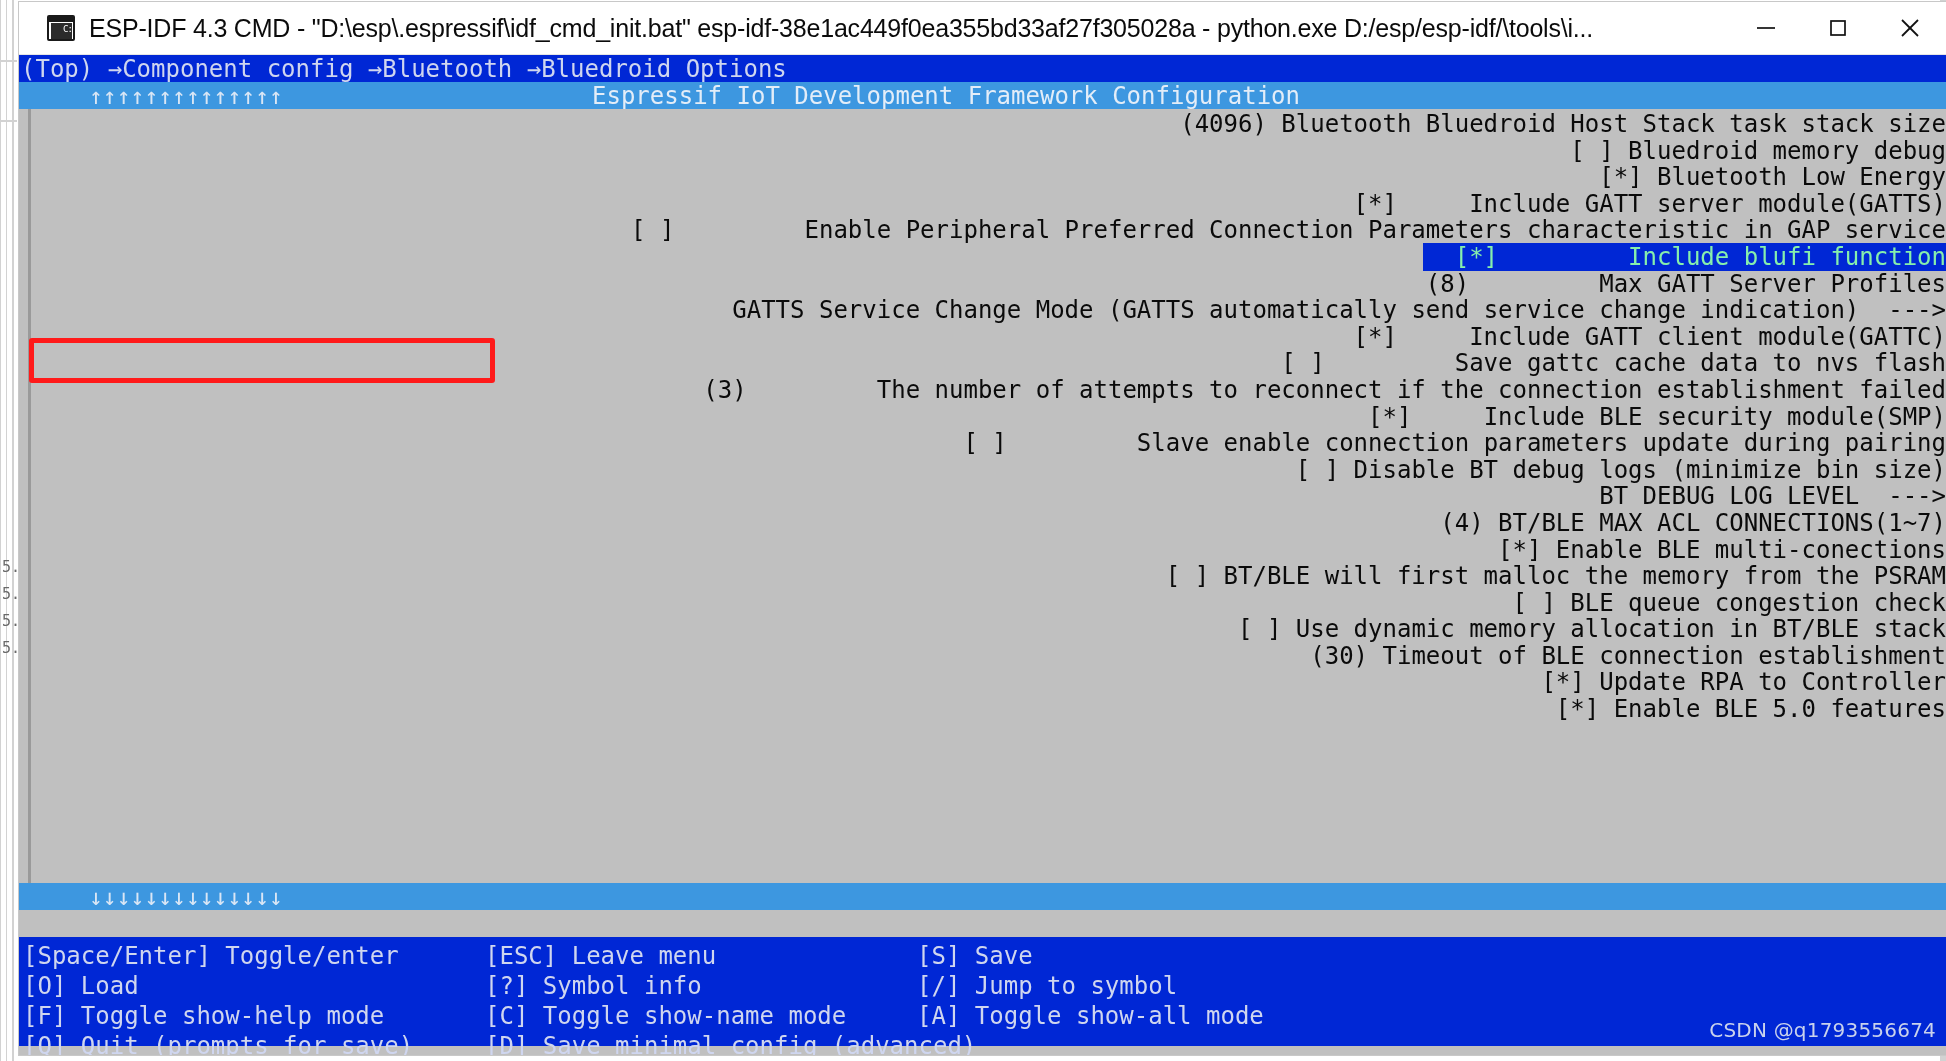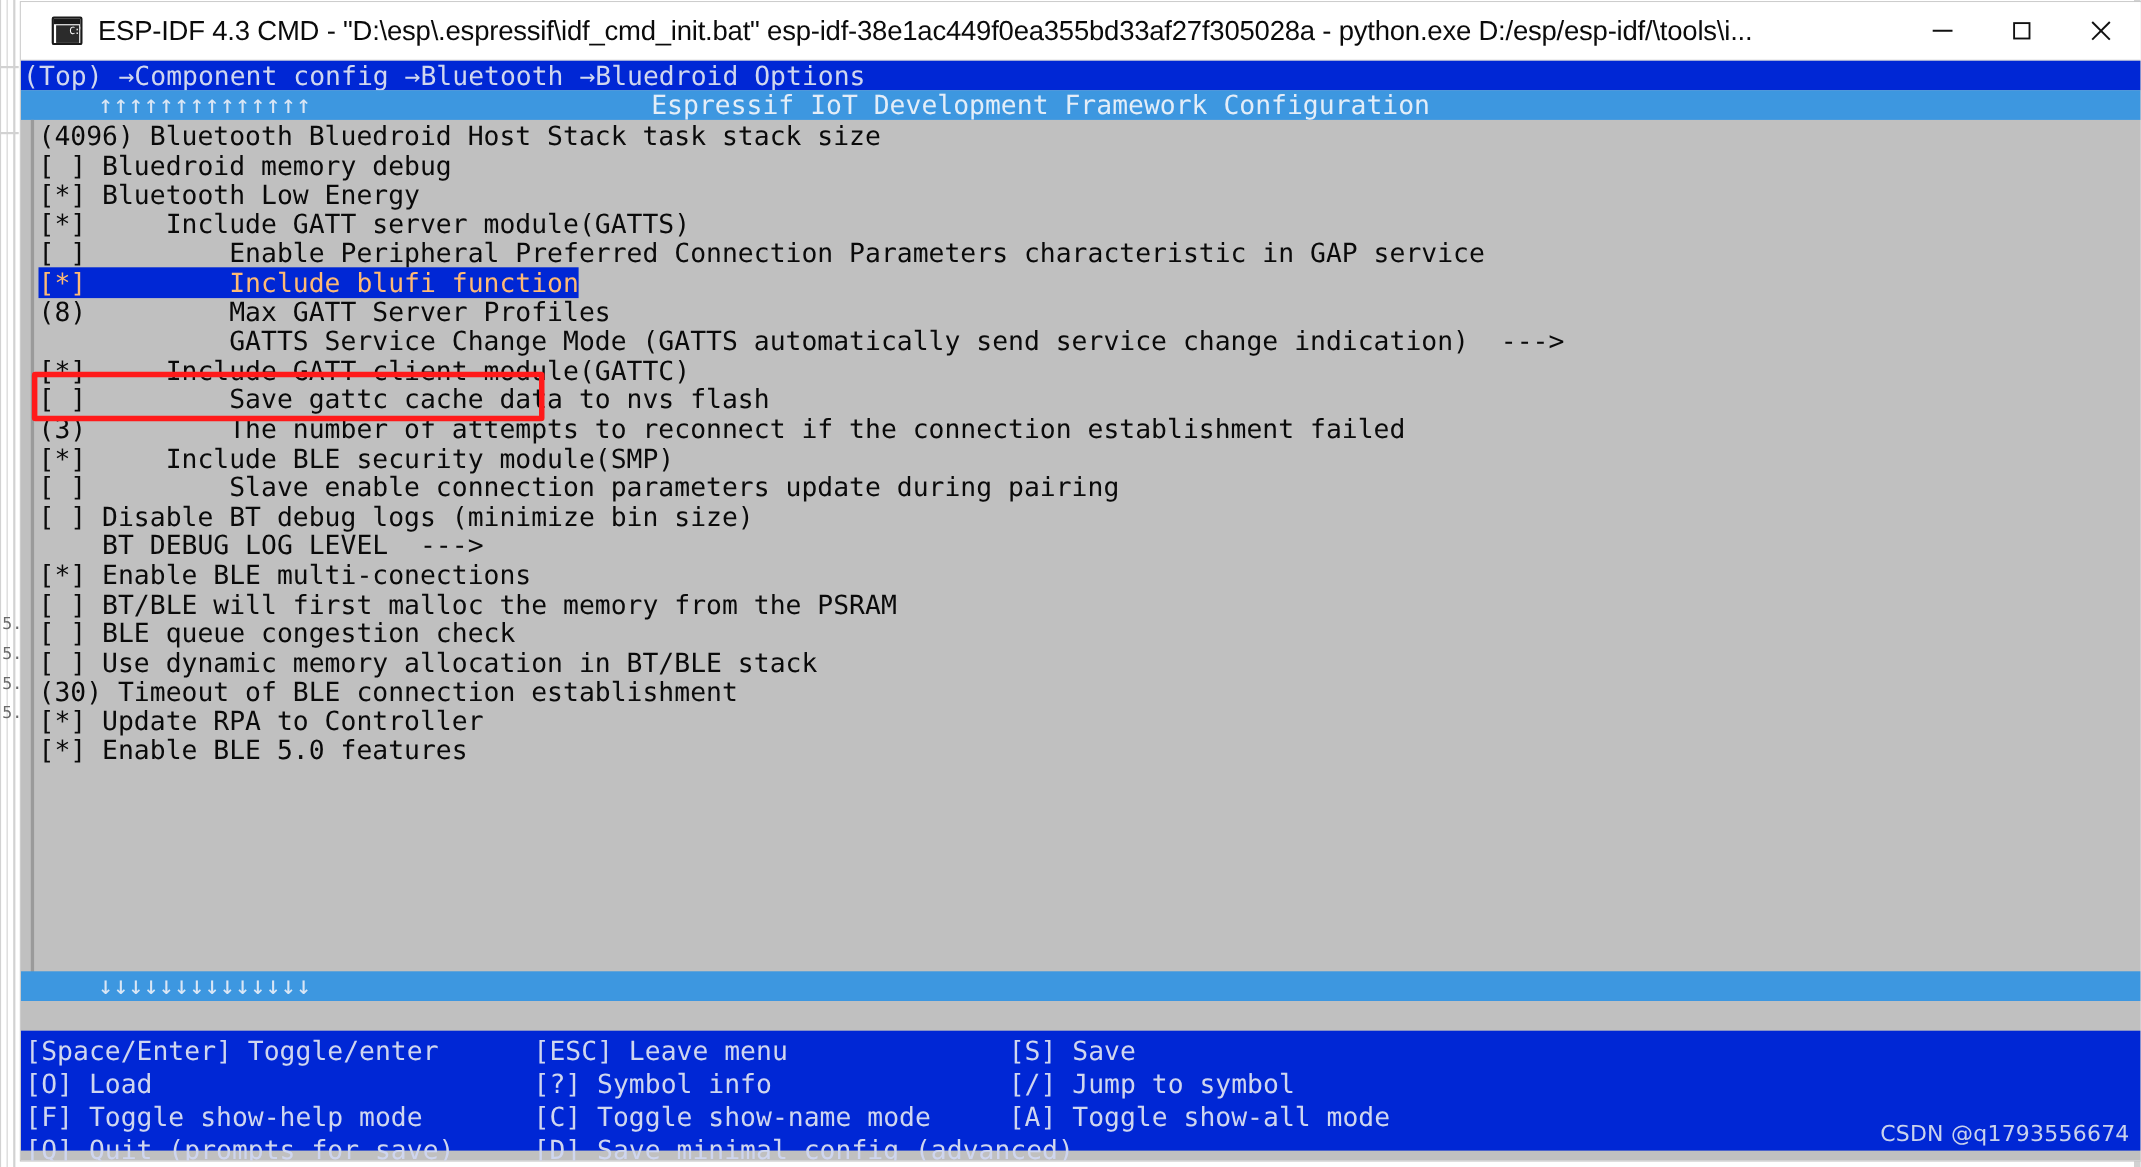--- a/index.html
+++ b/index.html
@@ -170,36 +170,38 @@
     line-height: 28px;
     white-space: pre;
   }
 
   
   #config-list {
     position: absolute;
     left: 0;
     top: 56px;
     width: 100%;
+    text-align: right;
   }
   .cfg-row {
     position: relative;
     height: 26.6px;
     line-height: 26.6px;
     white-space: pre;
     font-size: 24px;
     color: #0a0a0a;
     padding-left: 16px;
   }
   .cfg-row.selected {
     color: #cfd6ef;
   }
   .cfg-row .hl {
     background: #0027d5;
-    color: #fdba74;
+    color: #86efac;
+    padding-left: 32px;
   }
 
   
   #term-left-edge {
     position: absolute;
     left: 9px;
     top: 54px;
     width: 3px;
     bottom: 145px;
     background: #9a9a9a;
@@ -333,20 +335,21 @@
         <div class="cfg-row selected"><span class="hl">[*]         Include blufi function</span></div>
         <div class="cfg-row">(8)         Max GATT Server Profiles</div>
         <div class="cfg-row">            GATTS Service Change Mode (GATTS automatically send service change indication)  ---&gt;</div>
         <div class="cfg-row">[*]     Include GATT client module(GATTC)</div>
         <div class="cfg-row">[ ]         Save gattc cache data to nvs flash</div>
         <div class="cfg-row">(3)         The number of attempts to reconnect if the connection establishment failed</div>
         <div class="cfg-row">[*]     Include BLE security module(SMP)</div>
         <div class="cfg-row">[ ]         Slave enable connection parameters update during pairing</div>
         <div class="cfg-row">[ ] Disable BT debug logs (minimize bin size)</div>
         <div class="cfg-row">    BT DEBUG LOG LEVEL  ---&gt;</div>
+        <div class="cfg-row">(4) BT/BLE MAX ACL CONNECTIONS(1~7)</div>
         <div class="cfg-row">[*] Enable BLE multi-conections</div>
         <div class="cfg-row">[ ] BT/BLE will first malloc the memory from the PSRAM</div>
         <div class="cfg-row">[ ] BLE queue congestion check</div>
         <div class="cfg-row">[ ] Use dynamic memory allocation in BT/BLE stack</div>
         <div class="cfg-row">(30) Timeout of BLE connection establishment</div>
         <div class="cfg-row">[*] Update RPA to Controller</div>
         <div class="cfg-row">[*] Enable BLE 5.0 features</div>
       </div>
 
     <div id="downbar">

